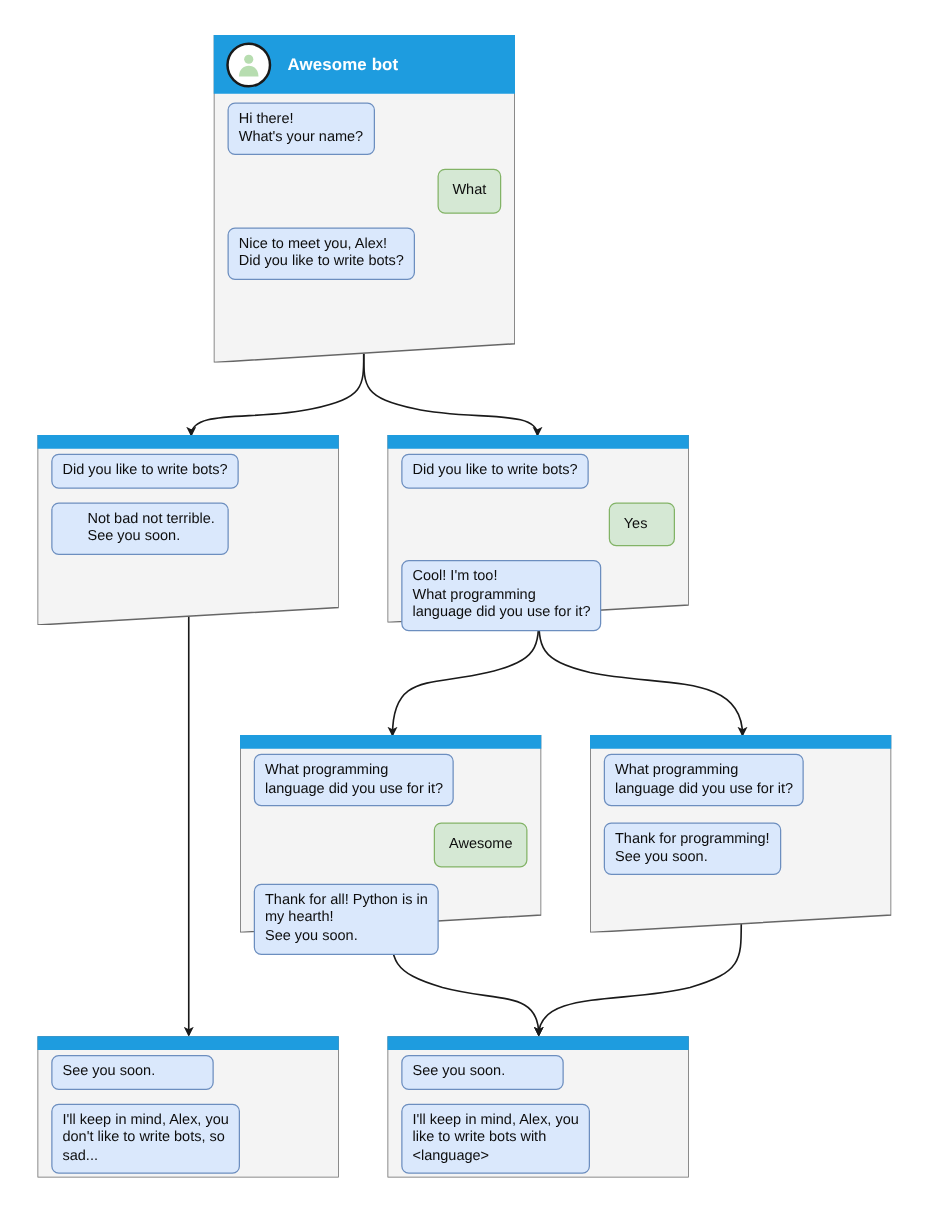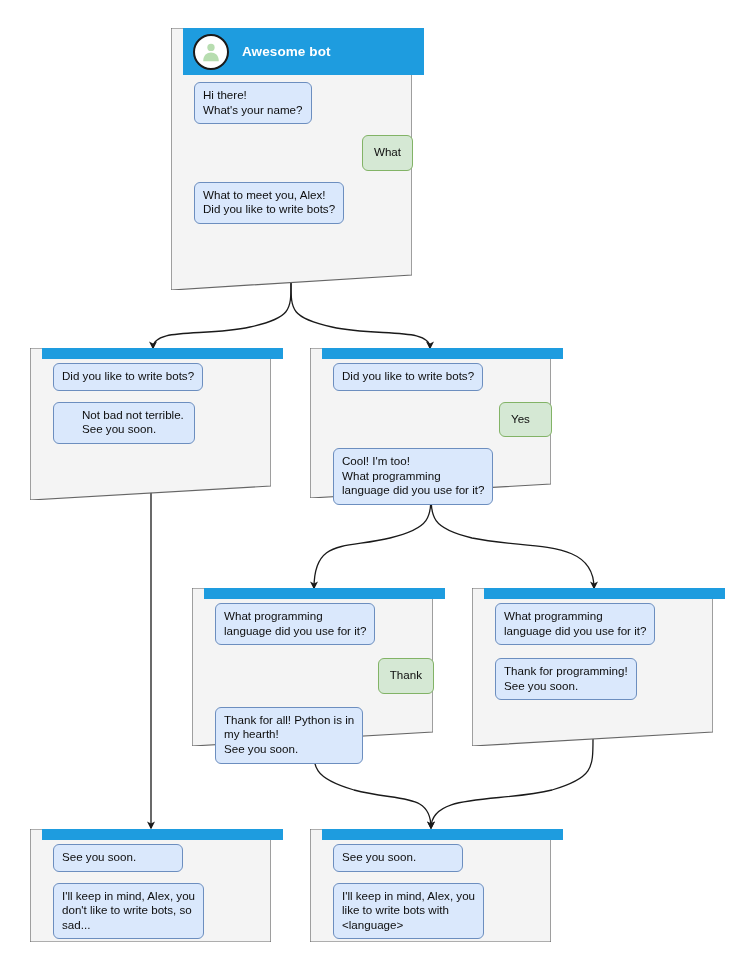--- a/index.html
+++ b/index.html
@@ -35,21 +35,21 @@
   }
   .card-shape {
     position: absolute;
     left: 0;
     top: 0;
     width: 100%;
     height: 100%;
   }
   .card-inner {
     position: absolute;
-    left: 12px;
+    left: 0;
     top: 0;
     width: 100%;
     height: 100%;
     text-decoration: underline;
   }
 
   
   .root-header {
     position: absolute;
     left: 0;
@@ -174,21 +174,21 @@
 
       <div class="chat" style="top:54px;">
         <div class="row left" style="margin-bottom:11px;">
           <div class="bubble bot">Hi there!
 What's your name?</div>
         </div>
         <div class="row right" style="margin-bottom:11px;">
           <div class="bubble user">What</div>
         </div>
         <div class="row left">
-          <div class="bubble bot">What to meet you, Alex!
+          <div class="bubble bot">Nice to meet you, Alex!
 Did you like to write bots?</div>
         </div>
       </div>
     </div>
   </div>
 
   <div class="card" style="left:30px; top:348px; width:241px; height:152px;">
     <svg class="card-shape" viewBox="0 0 241 152" preserveAspectRatio="none" xmlns="http://www.w3.org/2000/svg">
       <polygon points="0,0 241,0 241,138 0,152" fill="#f4f4f4" stroke="#666666" stroke-width="1.2"></polygon>
     </svg>
@@ -233,21 +233,21 @@
       <polygon points="0,0 241,0 241,144 0,158" fill="#f4f4f4" stroke="#666666" stroke-width="1.2"></polygon>
     </svg>
     <div class="card-inner">
       <div class="sub-header"></div>
       <div class="chat" style="top:15px;">
         <div class="row left" style="margin-bottom:13px;">
           <div class="bubble bot">What programming
 language did you use for it?</div>
         </div>
         <div class="row right" style="margin-bottom:13px;">
-          <div class="bubble user">Thank</div>
+          <div class="bubble user">Awesome</div>
         </div>
         <div class="row left">
           <div class="bubble bot">Thank for all! Python is in
 my hearth!
 See you soon.</div>
         </div>
       </div>
     </div>
   </div>
 

